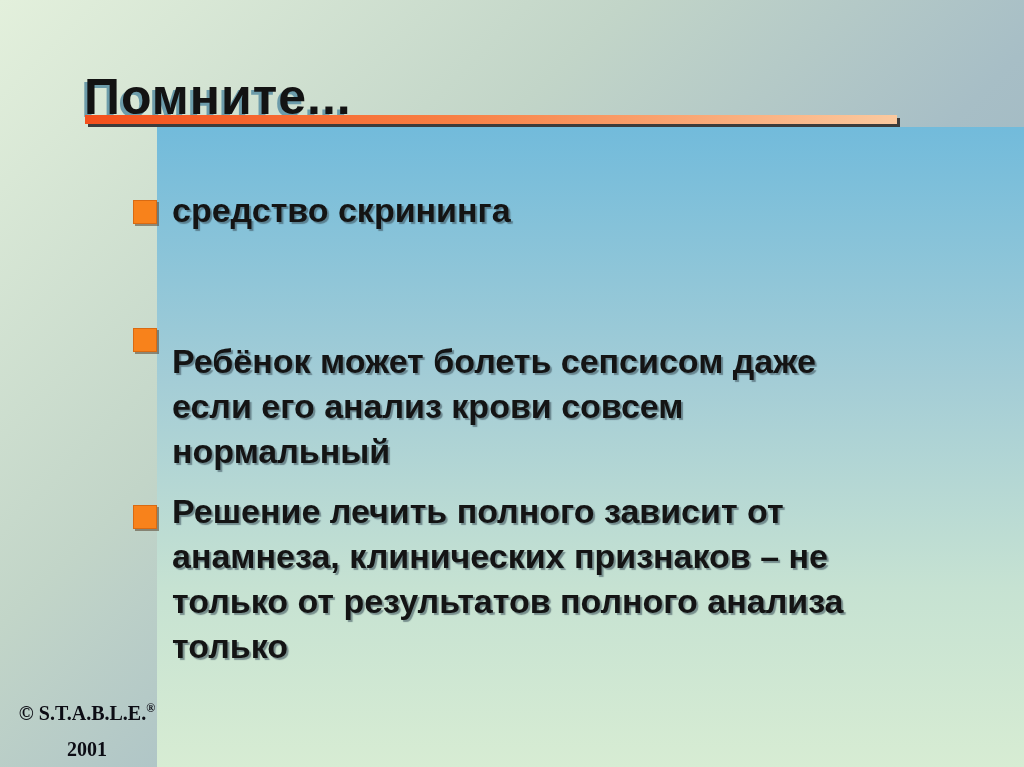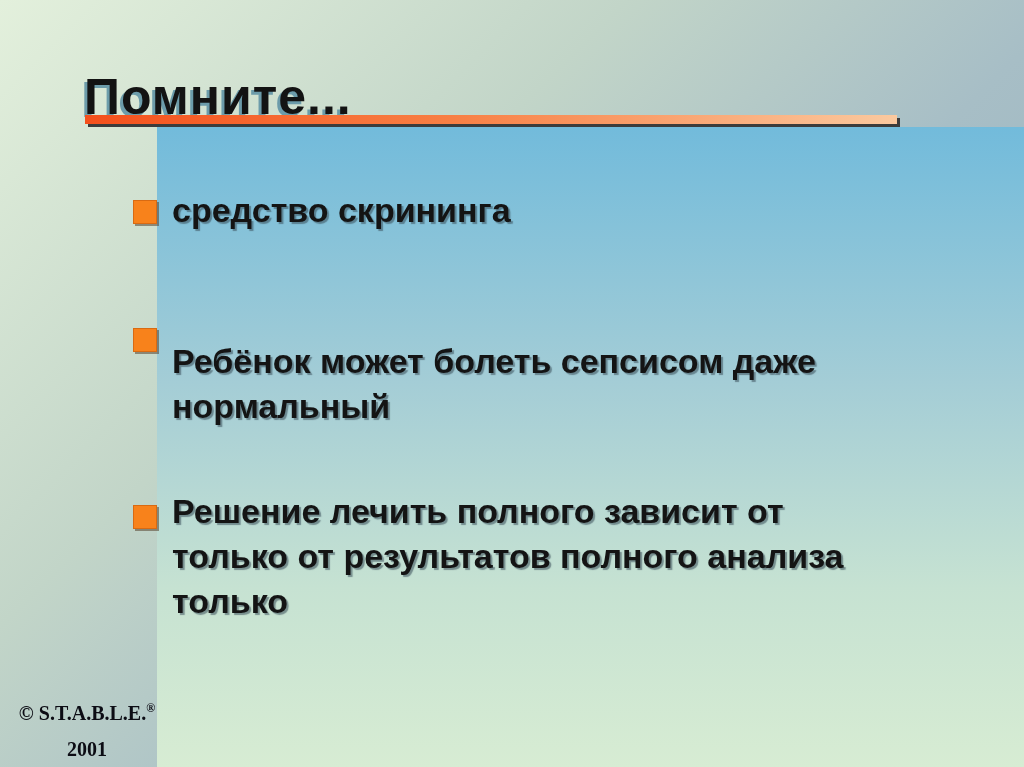--- a/index.html
+++ b/index.html
@@ -102,26 +102,28 @@
   <div class="title-rule"></div>
 
   <div class="bullet-marker marker-1"></div>
   <div class="bullet-text text-1">
     <span>средство скрининга</span>
   </div>
 
   <div class="bullet-marker marker-2"></div>
   <div class="bullet-text text-2">
     <span>Ребёнок может болеть сепсисом даже</span>
+    <span>если его анализ крови совсем</span>
     <span>нормальный</span>
   </div>
 
   <div class="bullet-marker marker-3"></div>
   <div class="bullet-text text-3">
     <span>Решение лечить полного зависит от</span>
+    <span>анамнеза, клинических признаков – не</span>
     <span>только от результатов полного анализа</span>
     <span>только</span>
   </div>
 
   <div class="copyright">
     <div><span>© S.T.A.B.L.E.</span><sup>®</sup></div>
     <div>2001</div>
   </div>
 
 </div>

